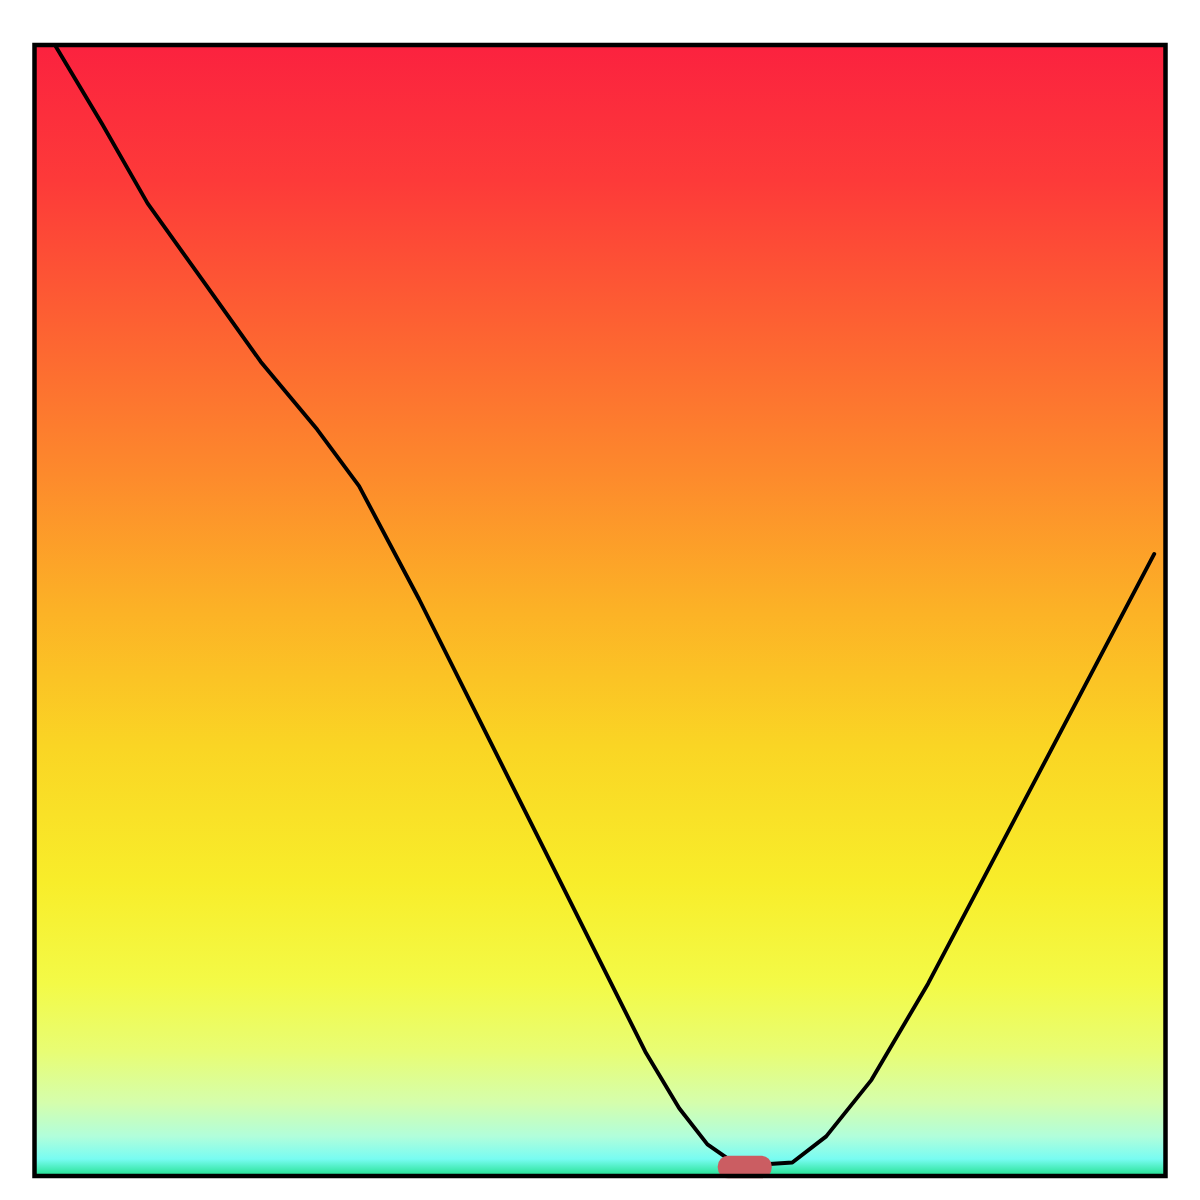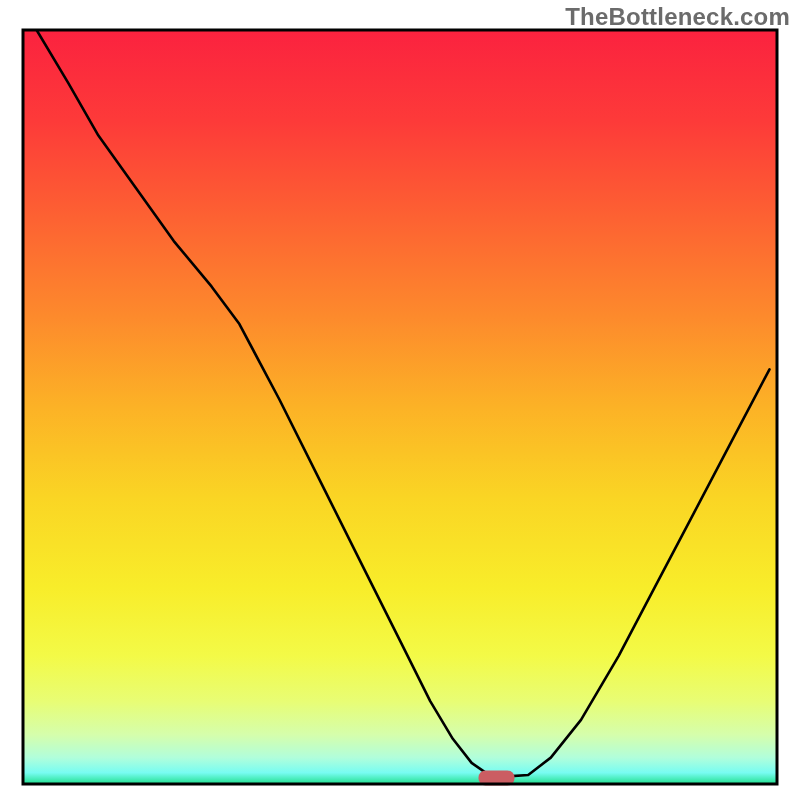--- a/index.html
+++ b/index.html
@@ -45,21 +45,20 @@
   }
   .marker {
     fill: #cb5d62;
   }
 </style>
 </head>
 <body>
 
 <div class="chart-wrap">
 
-  <div class="watermark">TheBottleneck.com</div>
 
   <svg class="plot" width="800" height="800">
     <defs>
       <linearGradient id="bg-grad" x1="0" y1="0" x2="0" y2="1">
 
       <stop offset="0.00%" stop-color="#fb223f"></stop>
           <stop offset="12.00%" stop-color="#fd3a39"></stop>
           <stop offset="25.00%" stop-color="#fd6232"></stop>
           <stop offset="38.00%" stop-color="#fd8a2c"></stop>
           <stop offset="50.00%" stop-color="#fcb226"></stop>

